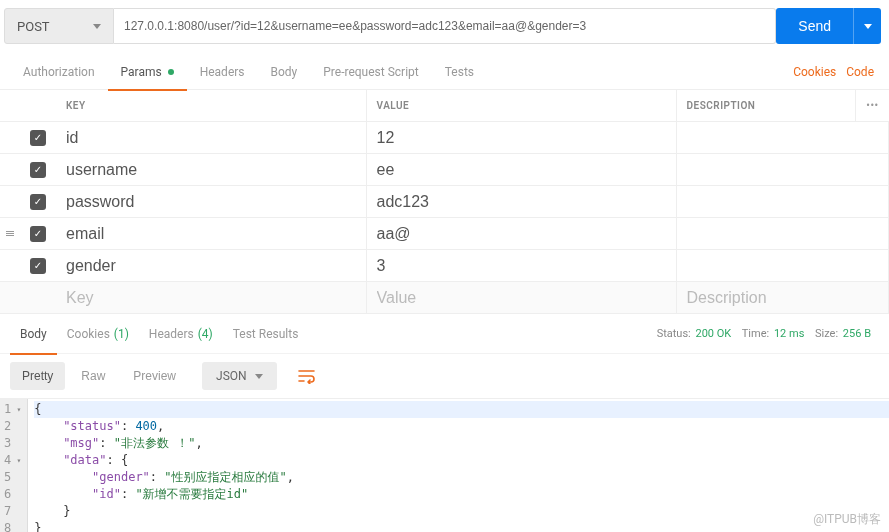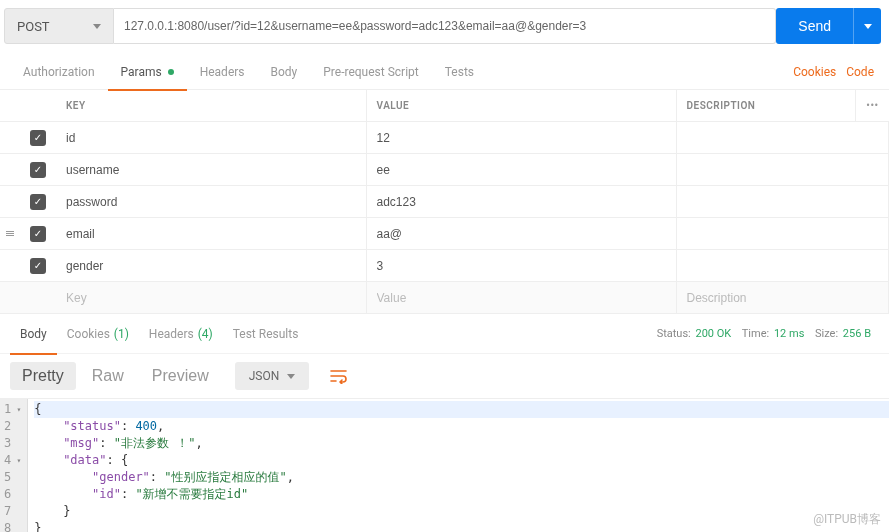--- a/index.html
+++ b/index.html
@@ -24,39 +24,39 @@
     
     
     .params-table { width:100%; border-collapse: collapse; }
     .params-table th { text-align:left; font-size:10px; font-weight:600; color:#888; letter-spacing:.5px; padding:10px 10px; border-bottom:1px solid #eee; border-right:1px solid #eee; background:#fff; }
     .params-table td { padding:0; border-bottom:1px solid #eee; border-right:1px solid #eee; height:32px; }
     .col-check { width:36px; text-align:center; border-right:none !important; }
     .col-key { width:310px; }
     .col-val { width:310px; }
     .handle-col { width:12px; border-right:none !important; }
     .chk { width:16px; height:16px; background:#555; border-radius:3px; display:inline-flex; align-items:center; justify-content:center; color:#fff; font-size:10px; }
-    .cell-input { width:100%; height:100%; border:none; padding:0 10px; font-size:12px; color:#555; background:transparent; }
+    .cell-input { width:100%; height:100%; border:none; padding:0 10px; font-size:16px; color:#555; background:transparent; }
     .cell-input::placeholder { color:#bbb; }
     .row-handle { display:flex; flex-direction:column; align-items:center; justify-content:center; gap:1px; height:100%; cursor:grab; }
     .row-handle span { width:8px; height:1px; background:#999; }
     .ph-row td { background:#fafafa; }
     .more-dots { color:#999; cursor:pointer; }
     
     
     .resp-tabs { display:flex; align-items:center; padding:0 10px; height:40px; border-bottom:1px solid #f2f2f2; }
     .rtab { padding:0 10px; height:40px; display:flex; align-items:center; color:#999; font-size:12px; cursor:pointer; position:relative; }
     .rtab.active { color:#555; }
     .rtab.active::after { content:""; position:absolute; bottom:-1px; left:0; right:0; height:2px; background:#ed6b1e; }
     .count { color:#2fa866; margin-left:4px; }
     .resp-spacer { flex:1; }
     .resp-meta { font-size:11px; color:#888; }
     .resp-meta .val { color:#2fa866; margin:0 8px 0 2px; }
     
     .resp-toolbar { display:flex; align-items:center; padding:8px 10px; gap:4px; }
-    .tbtn { height:28px; padding:0 12px; background:transparent; border:none; color:#999; font-size:16px; border-radius:3px; cursor:pointer; }
+    .tbtn { height:28px; padding:0 12px; background:transparent; border:none; color:#999; font-size:12px; border-radius:3px; cursor:pointer; }
     .tbtn.active { background:#ececec; color:#555; }
     .fmt-drop { display:flex; align-items:center; gap:8px; height:28px; padding:0 14px; background:#ececec; border-radius:3px; color:#666; font-size:12px; margin-left:10px; cursor:pointer; }
     .wrap-btn { margin-left:12px; width:28px; height:28px; display:flex; align-items:center; justify-content:center; cursor:pointer; background:#fff; }
     
     
     .code-view { display:flex; font-family: Menlo, Consolas, monospace; font-size:12px; line-height:17px; border-top:1px solid #eee; }
     .gutter { background:#eee; color:#999; text-align:right; padding:2px 6px 2px 4px; user-select:none; border-right:1px solid #ddd; }
     .gutter .ln { display:flex; align-items:center; justify-content:flex-end; gap:2px; height:17px; }
     .fold { font-size:8px; color:#888; width:8px; display:inline-block; }
     .code { padding:2px 0 2px 6px; color:#333; white-space:pre; flex:1; }

